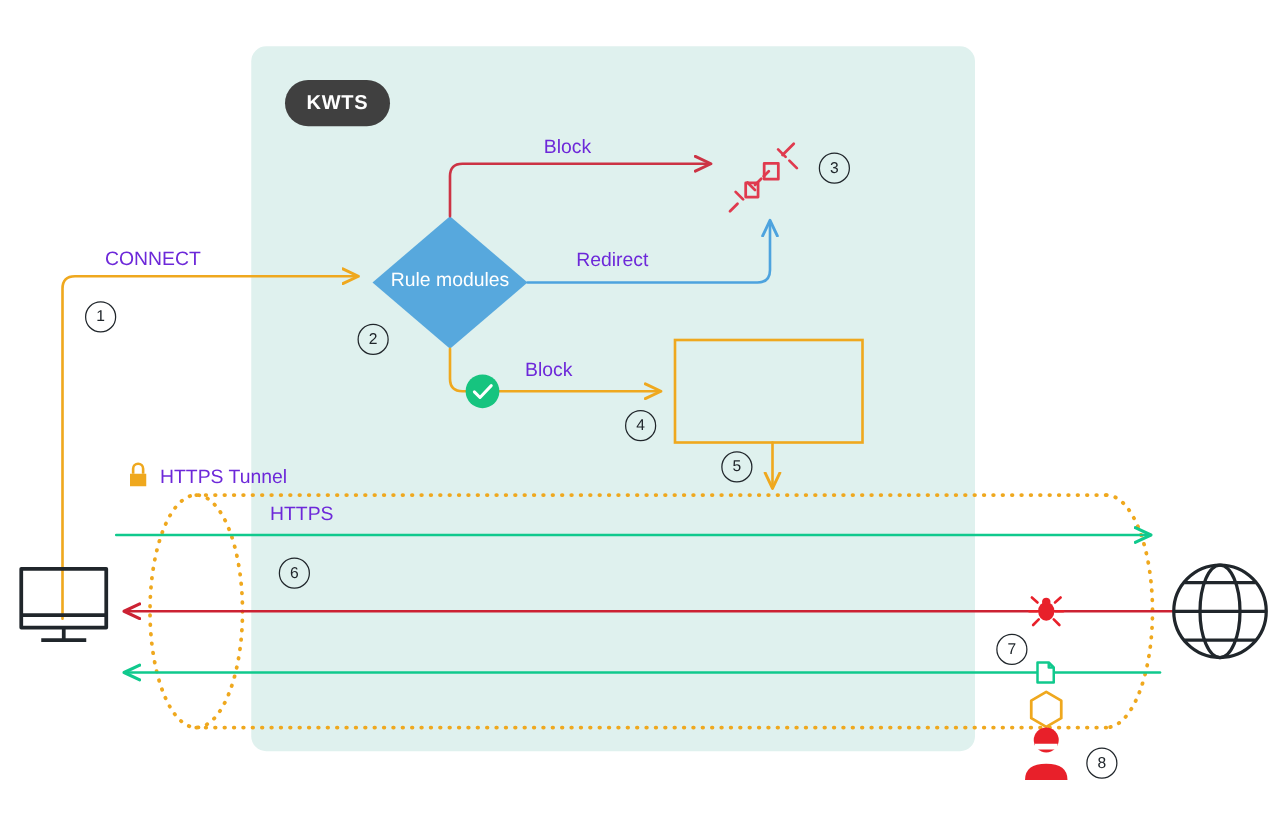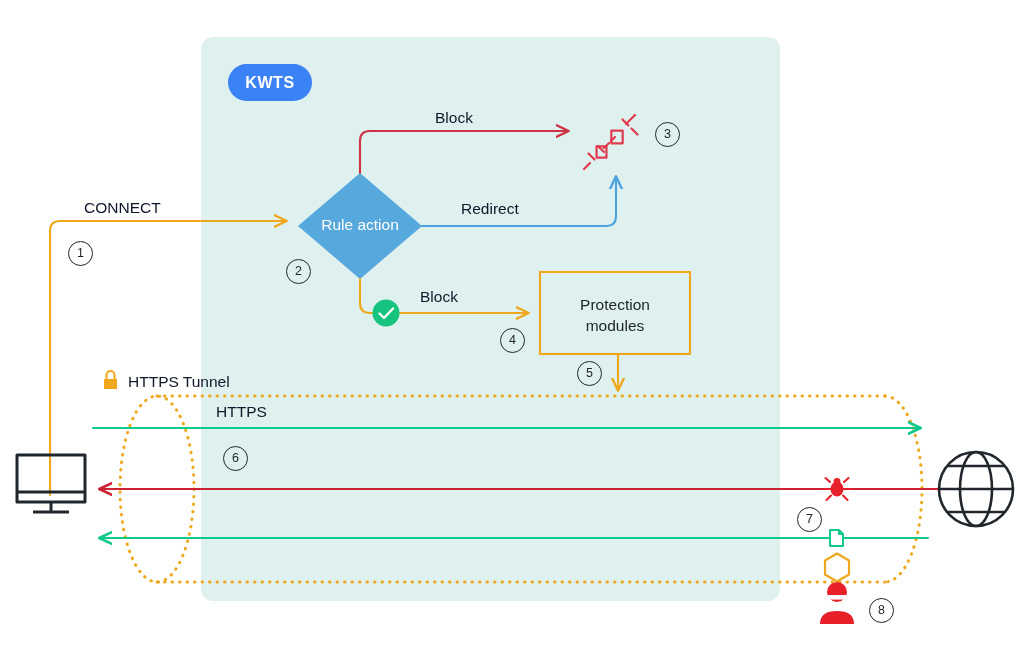--- a/index.html
+++ b/index.html
@@ -20,41 +20,41 @@
     width: 1024px;
     height: 671px;
   }
   #stage svg {
     position: absolute;
     left: 0; top: 0;
   }
   .lbl {
     position: absolute;
     font-family: "Liberation Sans", sans-serif;
-    color: #0f172a;
+    color: #6d28d9;
     white-space: nowrap;
   }
   .lbl-flow { font-size: 15.5px; }
   .num {
     position: absolute;
     width: 23px; height: 23px;
     border: 1.3px solid #20262b;
     border-radius: 50%;
     font-size: 12.5px;
     line-height: 22px;
     text-align: center;
     color: #20262b;
     background: transparent;
     font-family: "Liberation Sans", sans-serif;
   }
   .kwts-pill {
     position: absolute;
     left: 228px; top: 64px;
     width: 84px; height: 37px;
-    background: #3b82f6;
+    background: #404040;
     border-radius: 19px;
     color: #ffffff;
     font-size: 16px;
     font-weight: bold;
     letter-spacing: 0.6px;
     display: flex;
     align-items: center;
     justify-content: center;
   }
   .diamond-label {
@@ -190,25 +190,21 @@
     </g>
 
     <g stroke="#efa81e" stroke-width="2.1" fill="none" stroke-linejoin="round">
       <rect x="104" y="379" width="13" height="10" fill="#efa81e" stroke="none"></rect>
       <path d="M106.5,379 L106.5,375 a4,4 0 0 1 8,0 L114.5,379"></path>
     </g>
   </svg>
 
   <div class="kwts-pill">KWTS</div>
 
-  <div class="diamond-label">Rule action</div>
-  <div class="prot-label">
-    <div>Protection</div>
-    <div>modules</div>
-  </div>
+  <div class="diamond-label">Rule modules</div>
 
   <div class="lbl lbl-flow" style="left:84px; top:199px;">CONNECT</div>
   <div class="lbl lbl-flow" style="left:435px; top:109px;">Block</div>
   <div class="lbl lbl-flow" style="left:461px; top:200px;text-align:right;">Redirect</div>
   <div class="lbl lbl-flow" style="left:420px; top:288px;">Block</div>
   <div class="lbl lbl-flow" style="left:216px; top:403px;">HTTPS</div>
   <div class="lbl lbl-flow" style="left:128px; top:373px;text-align:right;">HTTPS Tunnel</div>
 
   <div id="step-numbers">
       <div class="num" style="left: 68px; top: 241px;">1</div>

